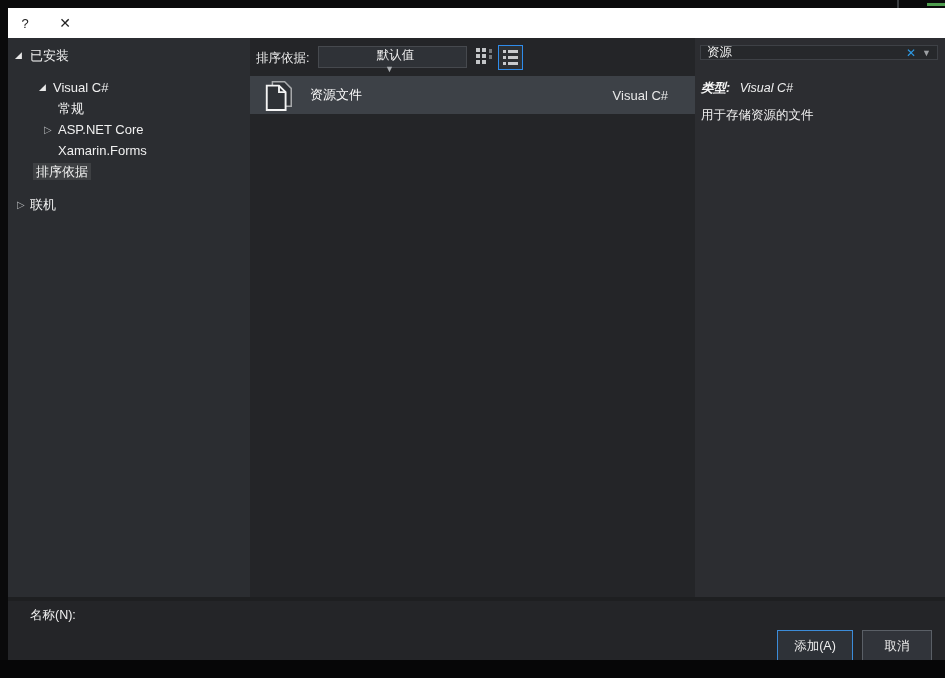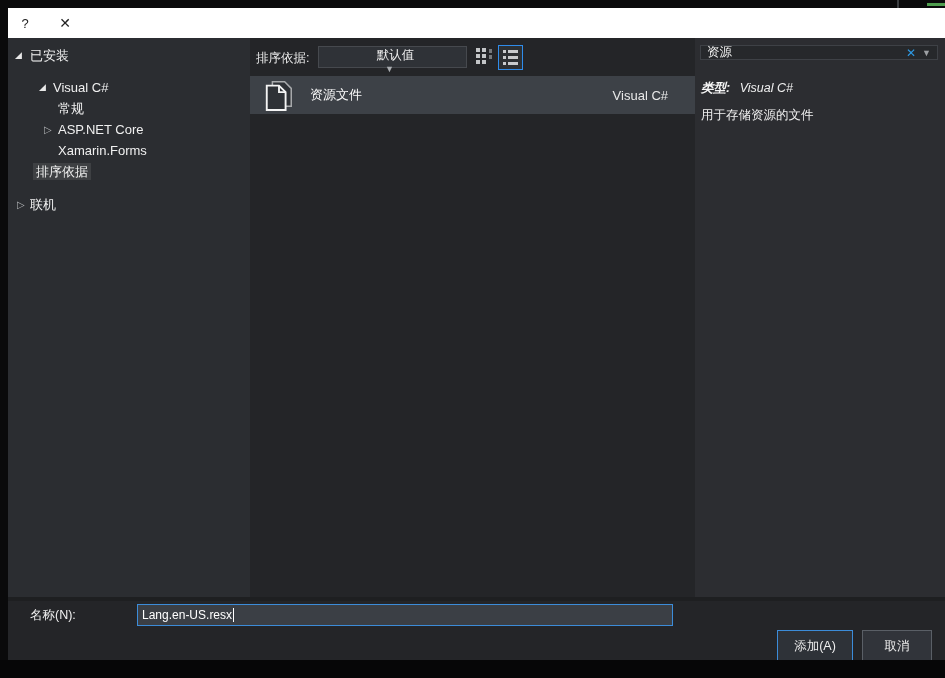--- a/index.html
+++ b/index.html
@@ -185,24 +185,20 @@
         <div class="type-row">
           <span class="tl">类型:</span>
           <span class="tv">Visual C#</span>
         </div>
         <div class="desc-row">用于存储资源的文件</div>
       </div>
     </div>
 
     <div class="footer">
       <div class="name-label">名称(N):</div>
-      <div class="name-box">
-        <span class="nval">Lang.en-US.resx</span>
-        <span class="caret"></span>
-      </div>
       <div class="btn btn-add">添加(A)</div>
       <div class="btn btn-cancel">取消</div>
     </div>
 
   </div>
 
   <div class="bottom-strip">
     
   </div>
 </div>

